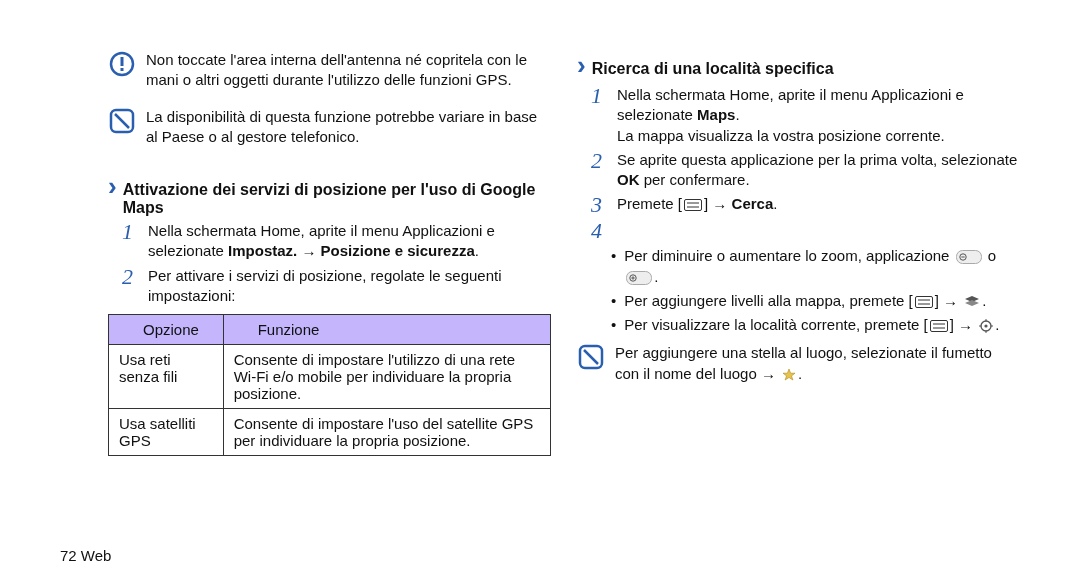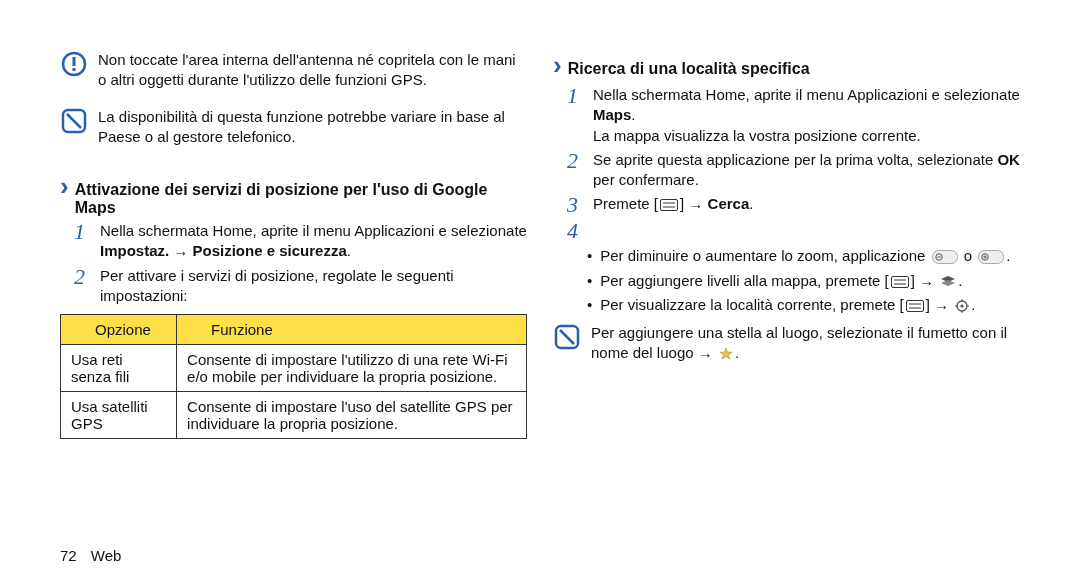--- a/index.html
+++ b/index.html
@@ -8,20 +8,21 @@
     height: 586px;
     background: #fff;
     font-family: "Segoe UI", Arial, sans-serif;
     color: #111;
     position: relative;
     padding: 50px 60px 20px 60px;
   }
   .columns {
     display: flex;
     gap: 26px;
+    margin-left: 48px;
   }
   .col { flex: 1; }
   .note-row {
     display: flex;
     align-items: flex-start;
     gap: 10px;
     margin-bottom: 10px;
   }
   .note-icon-caution, .note-icon-note {
     flex: 0 0 28px;
@@ -76,42 +77,42 @@
     margin-top: 8px;
   }
   table.opts th, table.opts td {
     border: 1px solid #333;
     padding: 6px 10px;
     font-size: 15px;
     text-align: left;
     vertical-align: top;
     font-weight: normal;
   }
-  table.opts th { background: #fde047; padding-left: 34px; }
+  table.opts th { background: #c4b5fd; padding-left: 34px; }
   .bullet-row {
     display: flex;
     gap: 8px;
     margin: 4px 0 4px 34px;
   }
   .bullet-dot {
     font-size: 15px;
     line-height: 1.35;
   }
   .inline-icon {
     display: inline-flex;
     vertical-align: middle;
     margin: 0 2px;
   }
   .footer {
     position: absolute;
     left: 60px;
     bottom: 22px;
     font-size: 15px;
   }
-  .footer .pg { font-style: normal; margin-right: 10px; }
+  .footer .pg { font-style: normal; }
   .footer .sec { }
 </style>
 </head>
 <body>
 
 <div class="columns">
 
   <div class="col">
 
     <div class="note-row">

